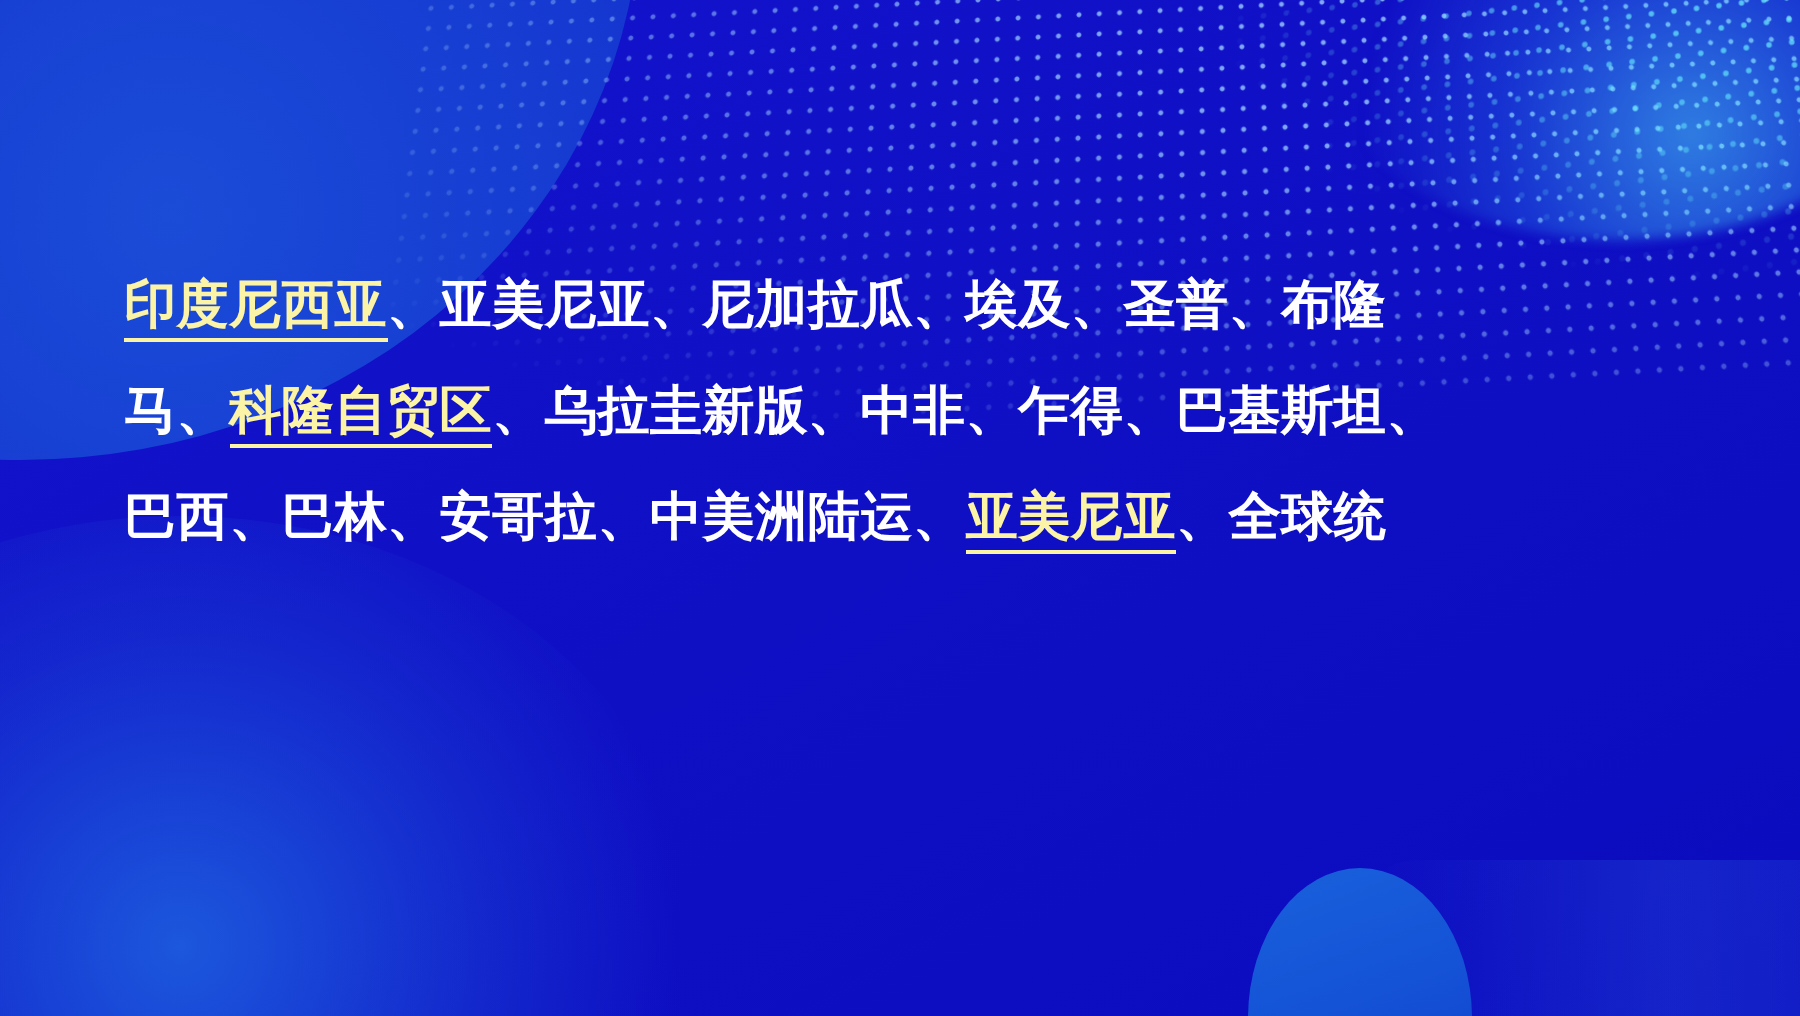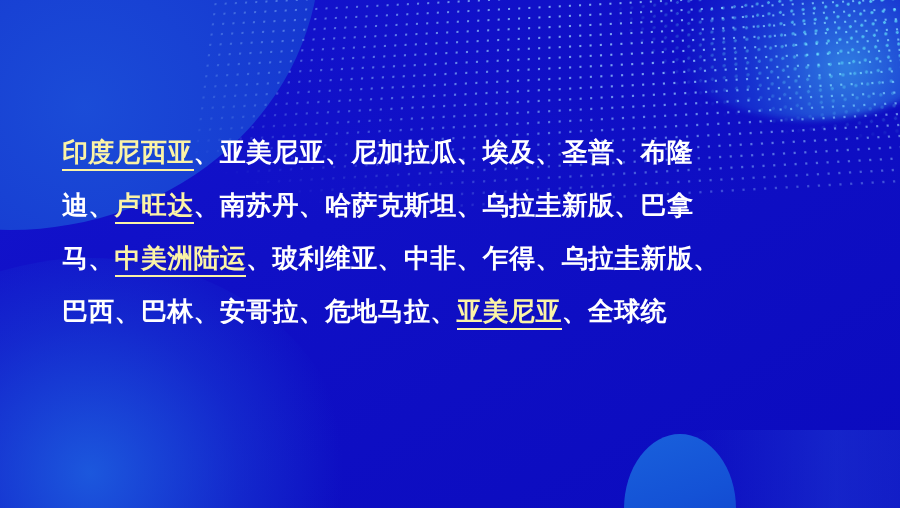--- a/index.html
+++ b/index.html
@@ -145,18 +145,17 @@
   <div class="bg-arc-tl"></div>
   <div class="bg-glow-bl"></div>
   <div class="bg-soft-tr"></div>
   <div class="bg-ellipse-br"></div>
   <div class="bg-dots"></div>
   <div class="bg-dots-2"></div>
   <div class="bg-cyan-streak"></div>
 
   <div class="text-block" id="text-block">
       <div class="tline"><span class="hl">印度尼西亚</span><span>、亚美尼亚、尼加拉瓜、埃及、圣普、布隆</span></div>
-      <div class="tline"><span>迪、</span><span class="hl">卢旺达</span><span>、南苏丹、哈萨克斯坦、乌拉圭新版、巴拿</span></div>
-      <div class="tline"><span>马、</span><span class="hl">中美洲陆运</span><span>、玻利维亚、中非、乍得、乌拉圭新版、</span></div>
-      <div class="tline"><span>巴西、巴林、安哥拉、危地马拉、</span><span class="hl">亚美尼亚</span><span>、全球统</span></div>
+      <div class="tline"><span>马、</span><span class="hl">科隆自贸区</span><span>、乌拉圭新版、中非、乍得、巴基斯坦、</span></div>
+      <div class="tline"><span>巴西、巴林、安哥拉、中美洲陆运、</span><span class="hl">亚美尼亚</span><span>、全球统</span></div>
     </div>
 
 </div>
 
 </body></html>

